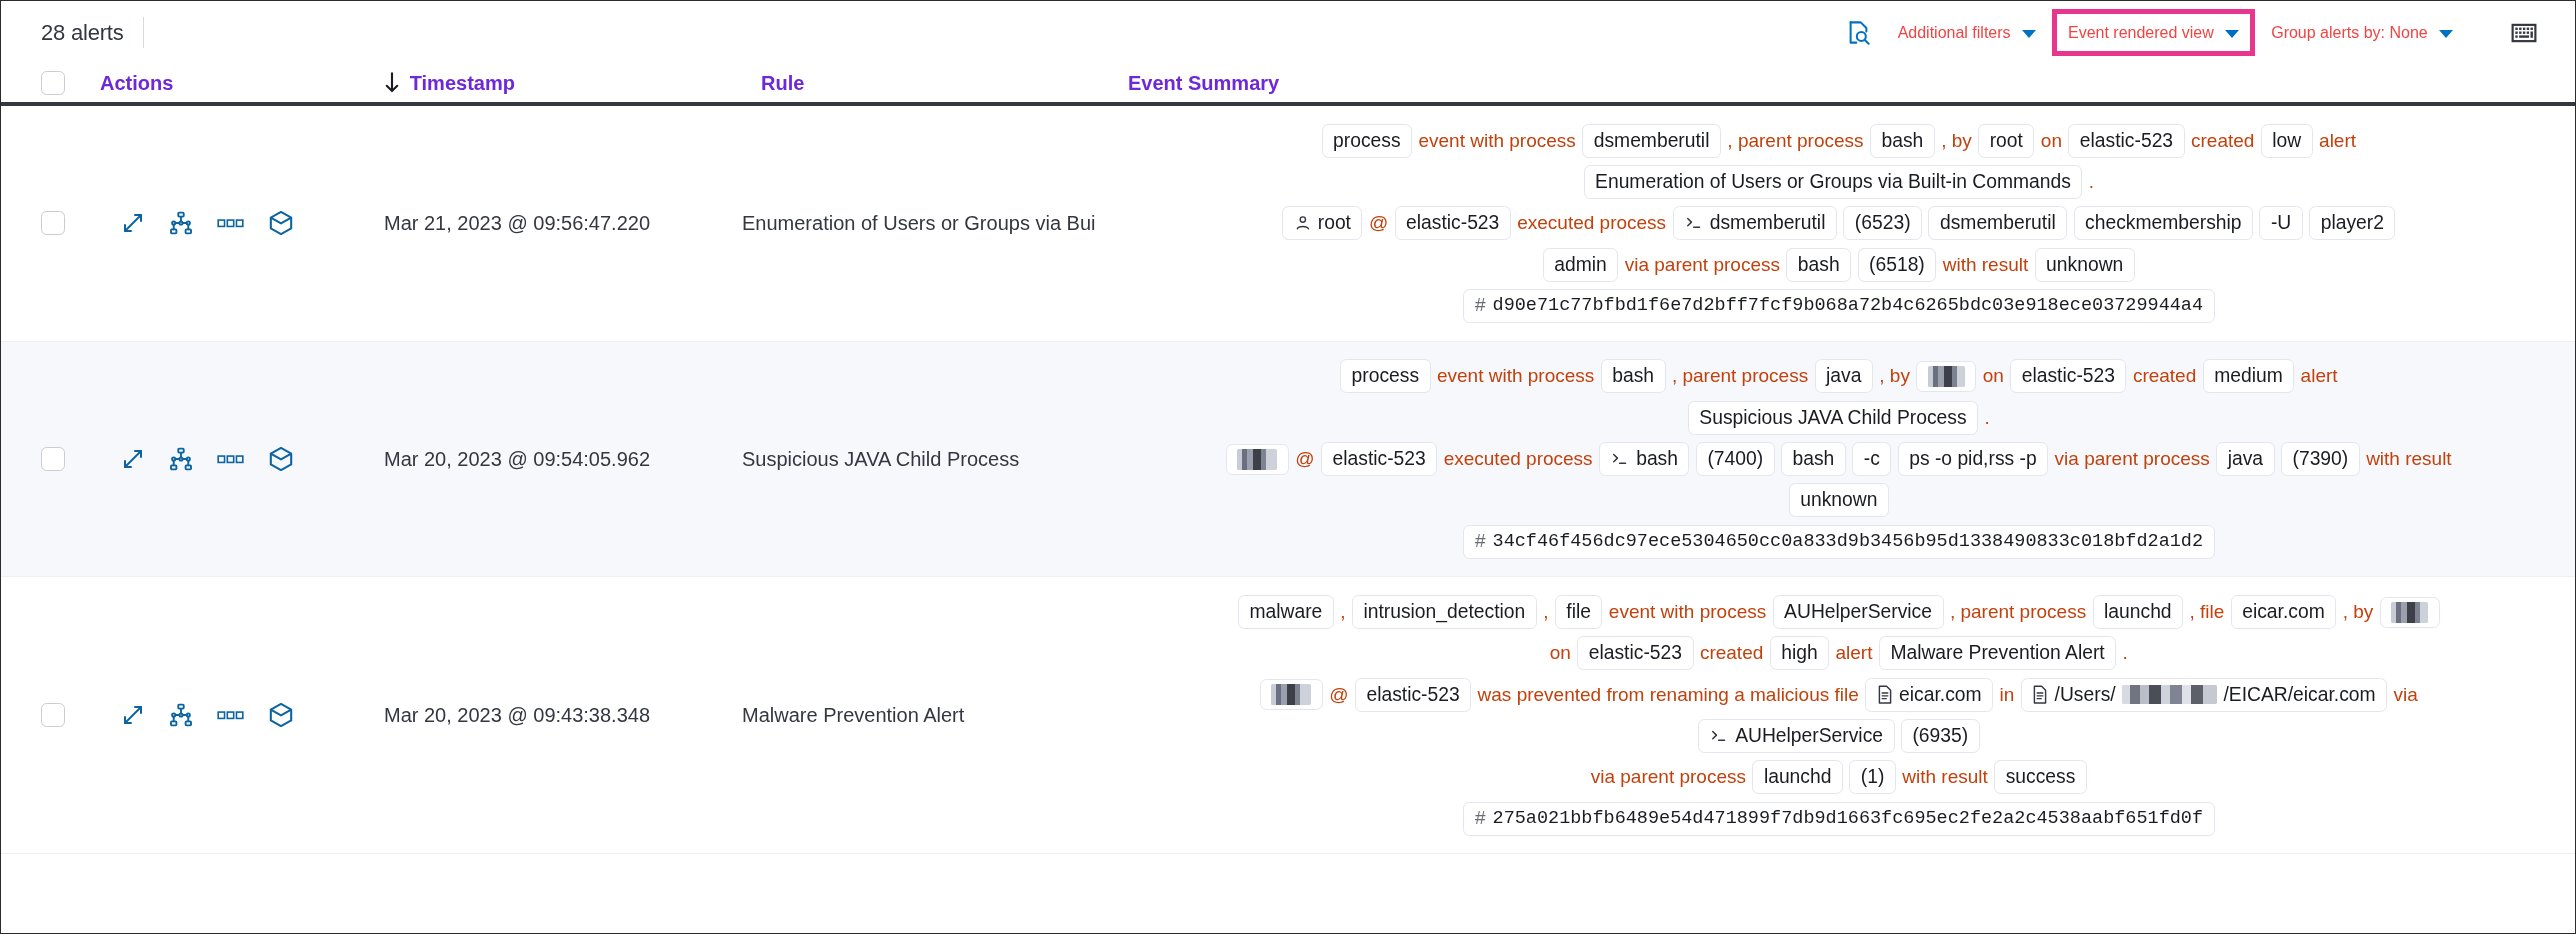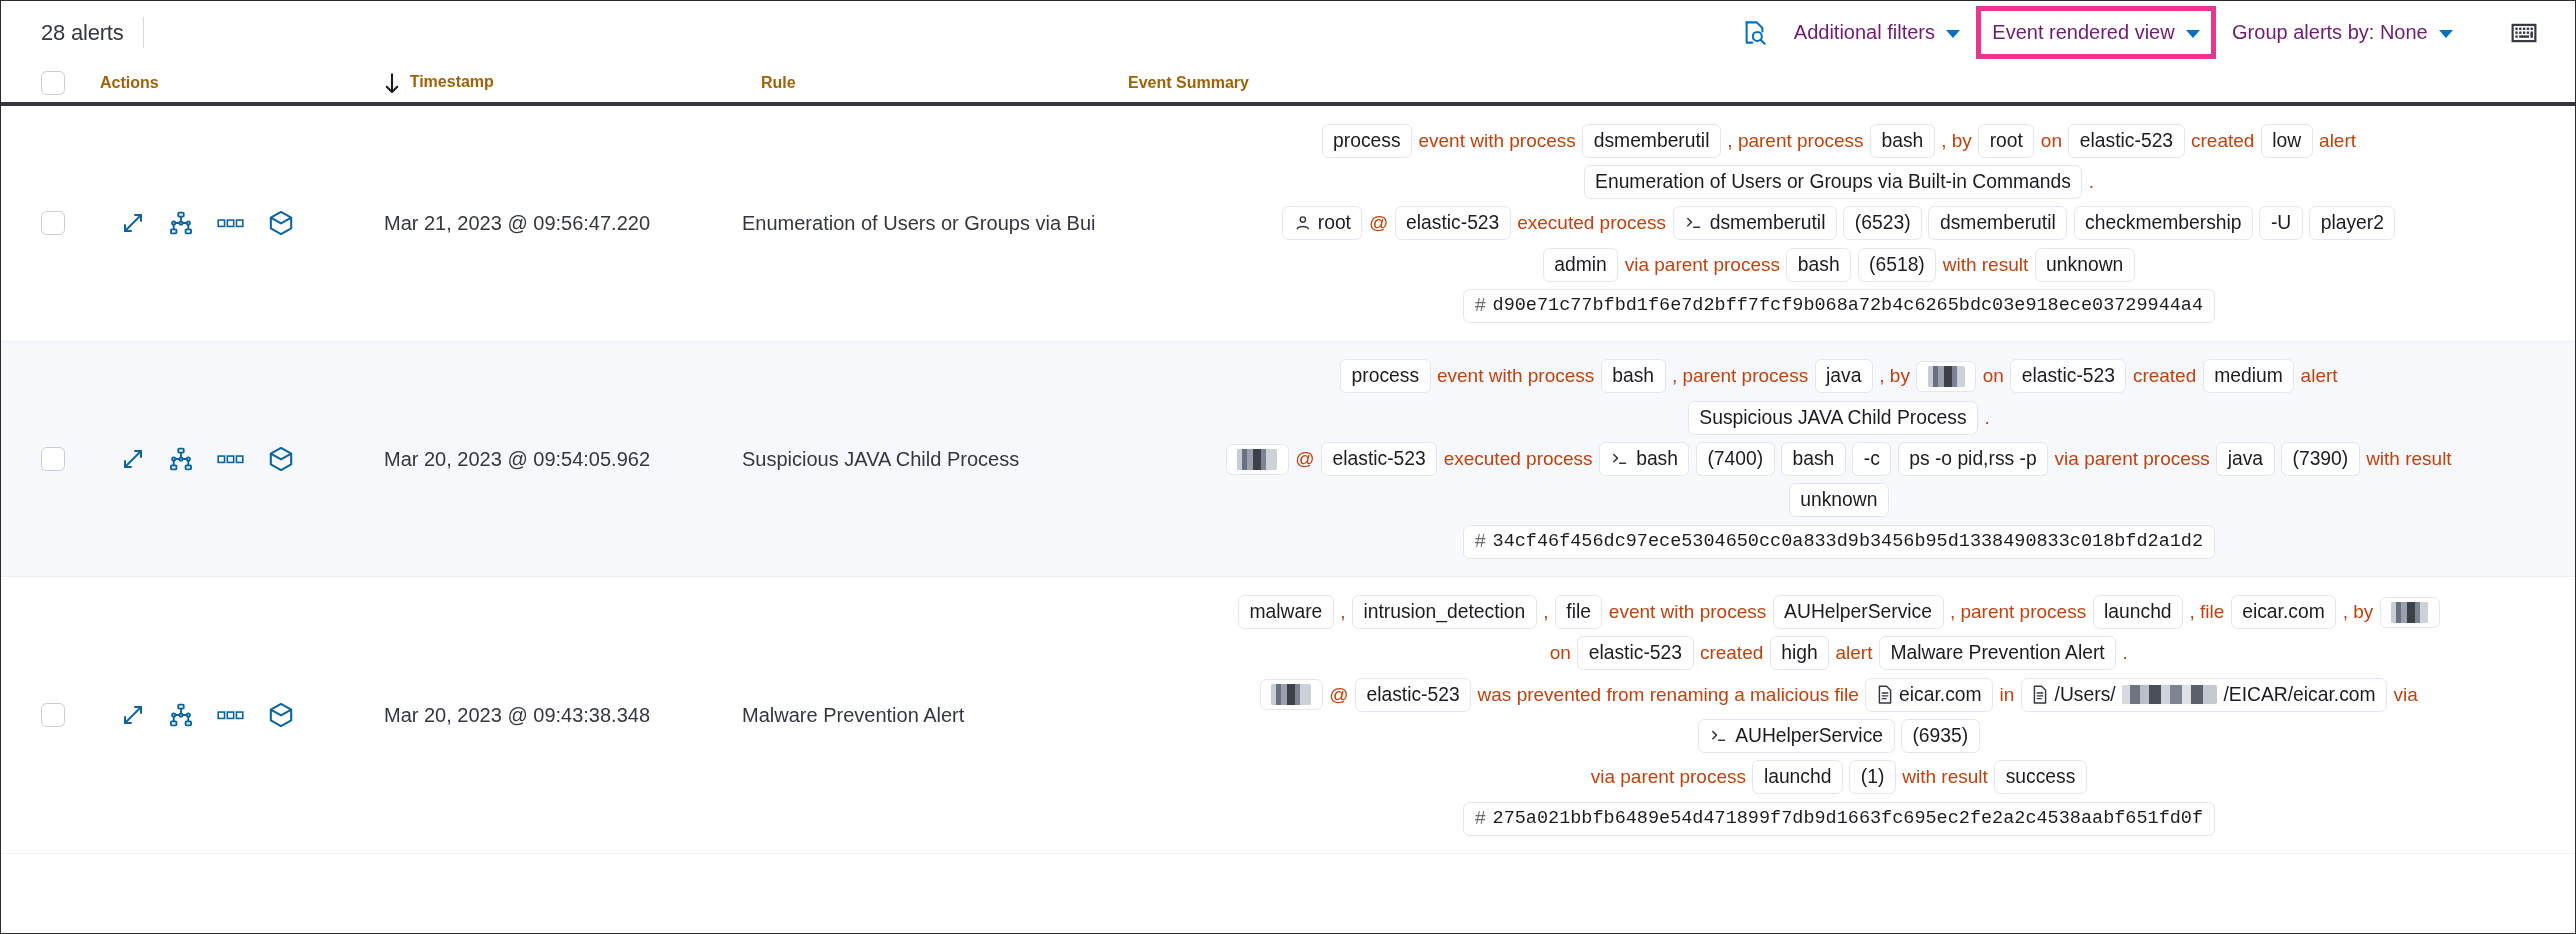--- a/index.html
+++ b/index.html
@@ -45,22 +45,22 @@
   .toolbar-right {
     margin-left: auto;
     display: flex;
     align-items: center;
     gap: 0px;
   }
   .tb-btn {
     display: flex;
     align-items: center;
     gap: 8px;
-    color: #701a75;
-    font-size: 20px;
+    color: #ef4444;
+    font-size: 16px;
     padding: 8px 14.5px;
     background: transparent;
     border: none;
     cursor: pointer;
     white-space: nowrap;
     font-family: "Liberation Sans", sans-serif;
   }
   .tb-icon-btn {
     padding: 8px 11.3px;
     display: flex;
@@ -88,23 +88,23 @@
   }
   .kb-wrap { margin-left: 32px; }
 
   
   .thead {
     display: flex;
     align-items: center;
     height: 42px;
     padding-left: 40px;
     border-bottom: 4px solid #343741;
-    font-size: 16px;
+    font-size: 20px;
     font-weight: bold;
-    color: #a16207;
+    color: #6d28d9;
   }
   .th-check { width: 43px; display:flex; align-items:center; }
   .th-actions { width: 300px; padding-left: 16px; }
   .th-ts { width: 358px; display:flex; align-items:flex-start; gap:9.7px; }
   .th-rule { width: 367px; margin-left: 19px; }
   .th-summary { flex: 1; }
 
   .checkbox {
     width: 24px; height: 24px;
     border: 1.6px solid #c9ccd3;

